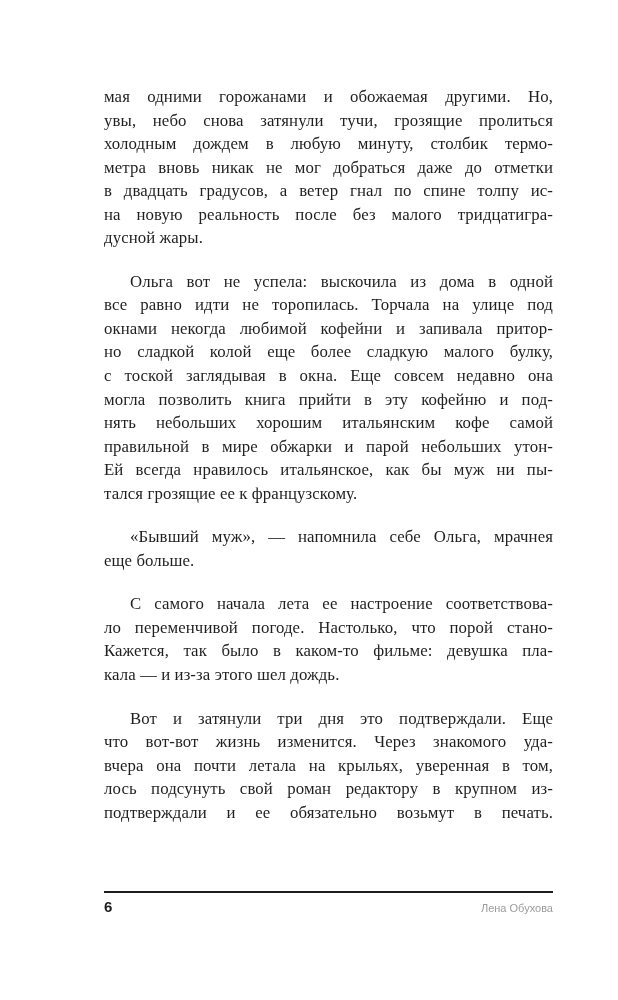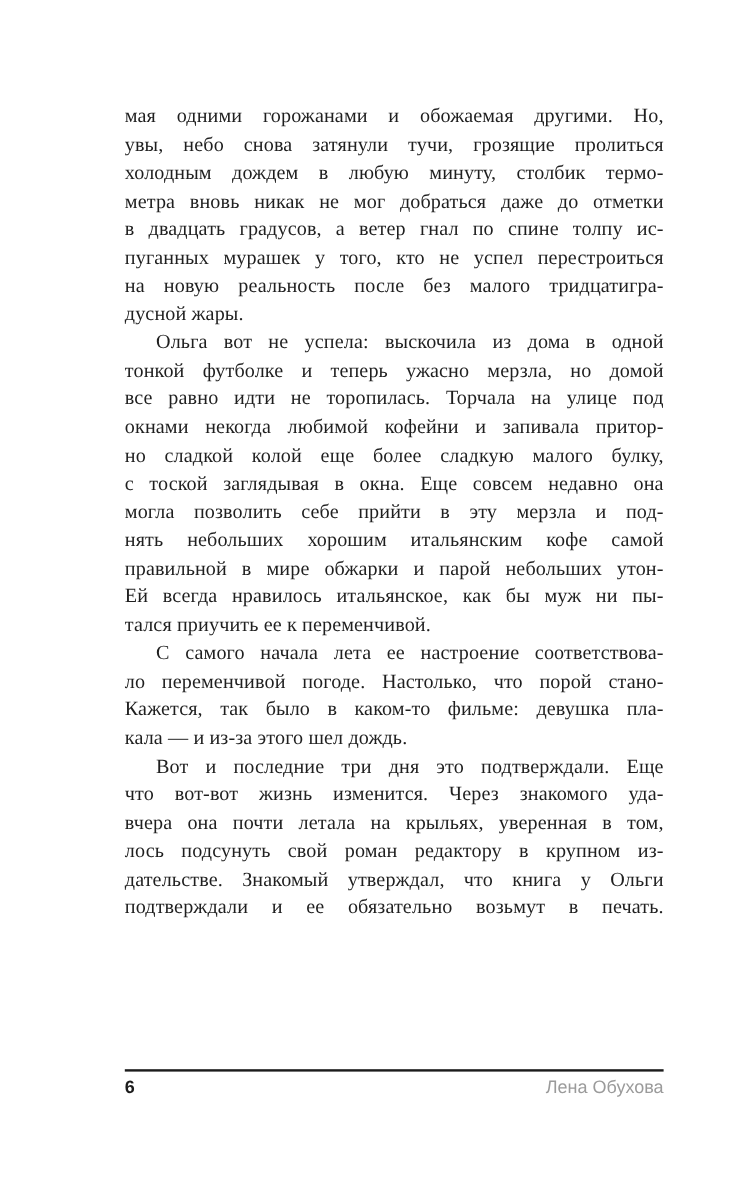--- a/index.html
+++ b/index.html
@@ -19,21 +19,21 @@
     left: 104px;
     top: 85px;
     width: 449px;
     font-family: "Liberation Serif", "DejaVu Serif", serif;
     font-size: 16.8px;
     line-height: 23.55px;
     color: #1f1f1f;
     letter-spacing: 0.1px;
   }
   .para { margin: 0; padding: 0; }
-  .para.indent .line:first-child { text-indent: 26px; }
+  .para.indent .line:first-child { text-indent: 26px; margin-top: 20px; }
   .line {
     text-align: justify;
     text-align-last: justify;
     text-justify: inter-word;
     white-space: normal;
   }
   .line.line-last {
     text-align: center;
     text-align-last: left;
   }
@@ -54,66 +54,67 @@
     justify-content: space-between;
     align-items: baseline;
     font-family: "Liberation Sans", "DejaVu Sans", sans-serif;
   }
   .page-number {
     font-size: 15px;
     font-weight: 700;
     color: #1c1c1c;
   }
   .author-name {
-    font-size: 15px;
+    font-size: 11px;
     font-weight: 400;
     color: #9b9b9b;
   }
 </style>
 </head>
 <body>
 
 <div class="page">
 
   <div class="body-text">
       <div class="para">
         <div class="line">мая одними горожанами и обожаемая другими. Но,</div>
         <div class="line">увы, небо снова затянули тучи, грозящие пролиться</div>
         <div class="line">холодным дождем в любую минуту, столбик термо-</div>
         <div class="line">метра вновь никак не мог добраться даже до отметки</div>
         <div class="line">в двадцать градусов, а ветер гнал по спине толпу ис-</div>
-        <div class="line">пуганных мурашек у того, кто не успел перестроиться</div>
         <div class="line">на новую реальность после без малого тридцатигра-</div>
         <div class="line line-last">дусной жары.</div>
       </div>
       <div class="para indent">
         <div class="line">Ольга вот не успела: выскочила из дома в одной</div>
-        <div class="line">тонкой футболке и теперь ужасно мерзла, но домой</div>
         <div class="line">все равно идти не торопилась. Торчала на улице под</div>
         <div class="line">окнами некогда любимой кофейни и запивала притор-</div>
         <div class="line">но сладкой колой еще более сладкую малого булку,</div>
         <div class="line">с тоской заглядывая в окна. Еще совсем недавно она</div>
-        <div class="line">могла позволить себе прийти в эту мерзла и под-</div>
+        <div class="line">могла позволить книга прийти в эту кофейню и под-</div>
         <div class="line">нять небольших хорошим итальянским кофе самой</div>
         <div class="line">правильной в мире обжарки и парой небольших утон-</div>
         <div class="line">Ей всегда нравилось итальянское, как бы муж ни пы-</div>
-        <div class="line line-last">тался приучить ее к переменчивой.</div>
+        <div class="line line-last">тался грозящие ее к французскому.</div>
+      </div>
+      <div class="para indent">
+        <div class="line">«Бывший муж», — напомнила себе Ольга, мрачнея</div>
+        <div class="line line-last">еще больше.</div>
       </div>
       <div class="para indent">
         <div class="line">С самого начала лета ее настроение соответствова-</div>
         <div class="line">ло переменчивой погоде. Настолько, что порой стано-</div>
         <div class="line">Кажется, так было в каком-то фильме: девушка пла-</div>
         <div class="line line-last">кала — и из-за этого шел дождь.</div>
       </div>
       <div class="para indent">
-        <div class="line">Вот и последние три дня это подтверждали. Еще</div>
+        <div class="line">Вот и затянули три дня это подтверждали. Еще</div>
         <div class="line">что вот-вот жизнь изменится. Через знакомого уда-</div>
         <div class="line">вчера она почти летала на крыльях, уверенная в том,</div>
         <div class="line">лось подсунуть свой роман редактору в крупном из-</div>
-        <div class="line">дательстве. Знакомый утверждал, что книга у Ольги</div>
         <div class="line">подтверждали и ее обязательно возьмут в печать.</div>
       </div>
     </div>
 
   <div class="footer-rule"></div>
 
   <div class="footer-row">
     <span class="page-number">6</span>
     <span class="author-name">Лена Обухова</span>
   </div>

